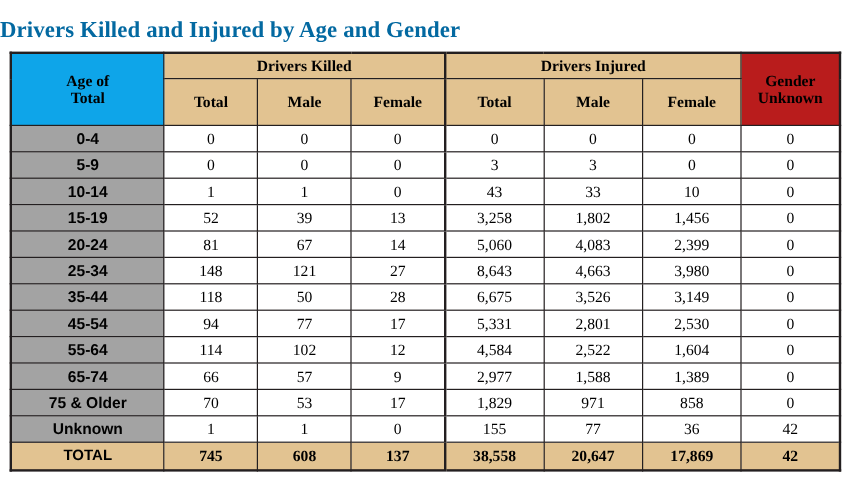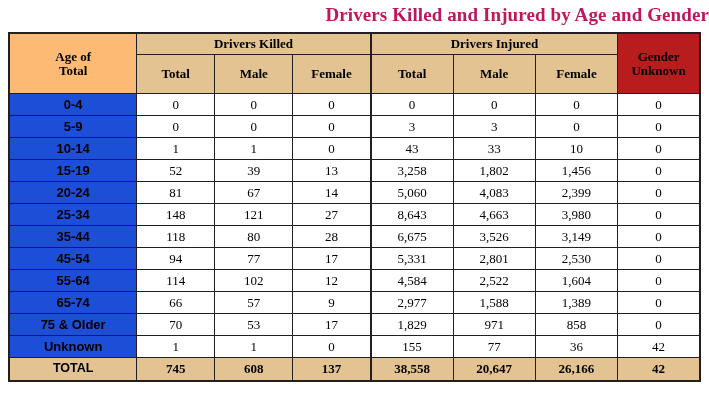--- a/index.html
+++ b/index.html
@@ -14,27 +14,27 @@
     color: #000000;
     overflow: hidden;
   }
   .page {
     position: relative;
     width: 709px;
     height: 403px;
     box-sizing: border-box;
   }
   .title {
-    text-align: right;
+    text-align: left;
     font-family: "Liberation Serif", serif;
     font-weight: bold;
     font-size: 19px;
     letter-spacing: 0.1px;
-    padding: 4px 0 6px 0;
-    color: #be185d;
+    padding: 15px 0 6px 0;
+    color: #0369a1;
   }
   table.data {
     border-collapse: collapse;
     margin: 0 8px;
     width: 693px;
     table-layout: fixed;
     background: #ffffff;
   }
   table.data th, table.data td {
     border: 1px solid #231f20;
@@ -52,39 +52,39 @@
     height: 20px;
     margin-top: 46px;
   }
   .hdr-sub {
     background: #e2c391;
     font-weight: bold;
     font-size: 13.5px;
     height: 38px;
   }
   .hdr-age {
-    background: #fdba74;
+    background: #0ea5e9;
     font-weight: bold;
     font-size: 16px;
     height: 58px;
     line-height: 1.35;
   }
   .hdr-unknown {
     background: #b91c1c;
     font-weight: bold;
     font-size: 13px;
     height: 38px;
     line-height: 1.15;
   }
   td.agecell {
     font-family: "Liberation Sans", sans-serif;
     font-weight: bold;
     font-size: 12.5px;
     height: 21px;
-    background: #1d4ed8;
+    background: #a3a3a3;
   }
   td.num {
     font-family: "Liberation Serif", serif;
     font-size: 13px;
     height: 21px;
     background: #ffffff;
   }
   tr.total-row td {
     background: #e2c391;
     font-family: "Liberation Sans", sans-serif;
@@ -203,21 +203,21 @@
         <td class="num">121</td>
         <td class="num">27</td>
         <td class="num sep-left">8,643</td>
         <td class="num">4,663</td>
         <td class="num">3,980</td>
         <td class="num">0</td>
       </tr>
       <tr>
         <td class="agecell">35-44</td>
         <td class="num">118</td>
-        <td class="num">80</td>
+        <td class="num">50</td>
         <td class="num">28</td>
         <td class="num sep-left">6,675</td>
         <td class="num">3,526</td>
         <td class="num">3,149</td>
         <td class="num">0</td>
       </tr>
       <tr>
         <td class="agecell">45-54</td>
         <td class="num">94</td>
         <td class="num">77</td>
@@ -267,19 +267,19 @@
         <td class="num">36</td>
         <td class="num">42</td>
       </tr>
       <tr class="total-row">
         <td>TOTAL</td>
         <td class="num">745</td>
         <td class="num">608</td>
         <td class="num">137</td>
         <td class="num sep-left">38,558</td>
         <td class="num">20,647</td>
-        <td class="num">26,166</td>
+        <td class="num">17,869</td>
         <td class="num">42</td>
       </tr>
     </tbody>
   </table>
 
 </div>
 
 </body></html>

